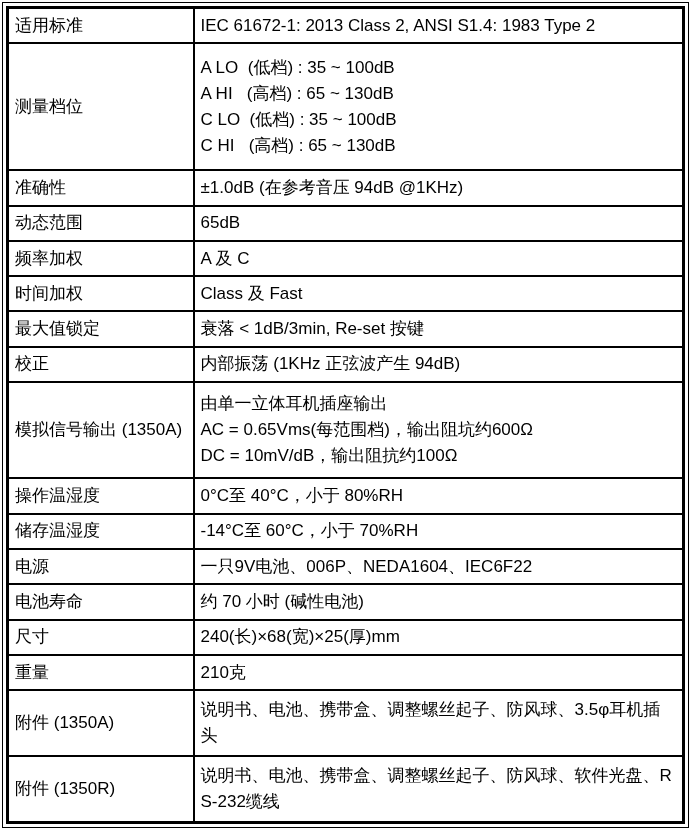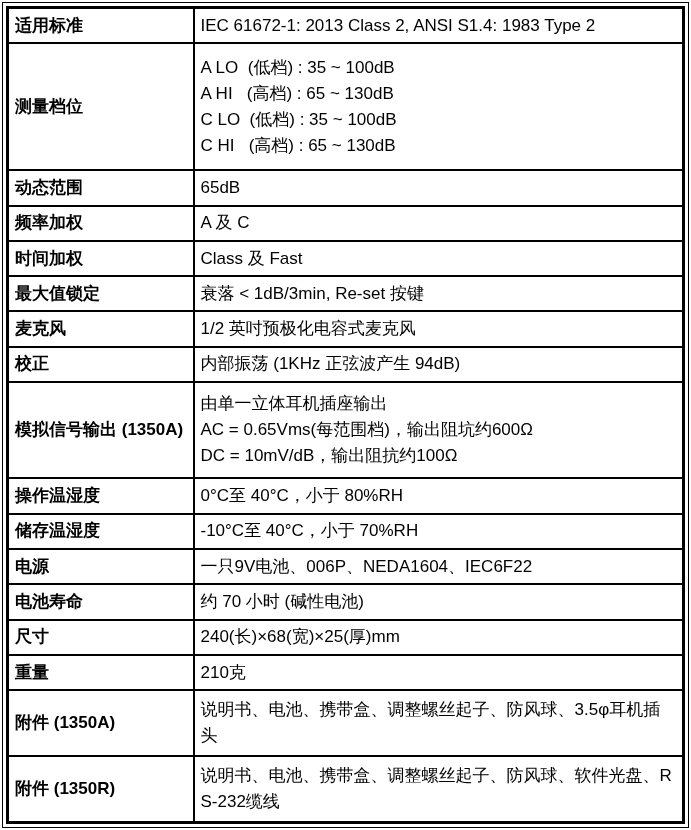--- a/index.html
+++ b/index.html
@@ -39,21 +39,21 @@
     border: 2px solid #000000;
     padding: 1px 6px;
     font-size: 17px;
     line-height: 26px;
     vertical-align: middle;
     text-align: left;
     white-space: pre-wrap;
     word-break: break-all;
     overflow: hidden;
   }
-  table.spec th { font-weight: bold; }
+  table.spec th { font-weight: normal; }
   table.spec td { font-weight: normal; }
 </style>
 </head>
 <body>
 
 <div class="page">
   <div class="frame">
     <table class="spec">
       <colgroup>
         <col class="c-label">
@@ -65,56 +65,56 @@
           <td>IEC 61672-1: 2013 Class 2, ANSI S1.4: 1983 Type 2</td>
         </tr>
         <tr>
           <th>测量档位</th>
           <td>A LO  (低档) : 35 ~ 100dB
 A HI   (高档) : 65 ~ 130dB
 C LO  (低档) : 35 ~ 100dB
 C HI   (高档) : 65 ~ 130dB</td>
         </tr>
         <tr>
+          <th>准确性</th>
+          <td>±1.0dB (在参考音压 94dB @1KHz)</td>
+        </tr>
+        <tr>
           <th>动态范围</th>
           <td>65dB</td>
         </tr>
         <tr>
           <th>频率加权</th>
           <td>A 及 C</td>
         </tr>
         <tr>
           <th>时间加权</th>
           <td>Class 及 Fast</td>
         </tr>
         <tr>
           <th>最大值锁定</th>
           <td>衰落 &lt; 1dB/3min, Re-set 按键</td>
-        </tr>
-        <tr>
-          <th>麦克风</th>
-          <td>1/2 英吋预极化电容式麦克风</td>
         </tr>
         <tr>
           <th>校正</th>
           <td>内部振荡 (1KHz 正弦波产生 94dB)</td>
         </tr>
         <tr>
           <th>模拟信号输出 (1350A)</th>
           <td>由单一立体耳机插座输出
 AC = 0.65Vms(每范围档)，输出阻坑约600Ω
 DC = 10mV/dB，输出阻抗约100Ω</td>
         </tr>
         <tr>
           <th>操作温湿度</th>
           <td>0°C至 40°C，小于 80%RH</td>
         </tr>
         <tr>
           <th>储存温湿度</th>
-          <td>-10°C至 40°C，小于 70%RH</td>
+          <td>-14°C至 60°C，小于 70%RH</td>
         </tr>
         <tr>
           <th>电源</th>
           <td>一只9V电池、006P、NEDA1604、IEC6F22</td>
         </tr>
         <tr>
           <th>电池寿命</th>
           <td>约 70 小时 (碱性电池)</td>
         </tr>
         <tr>

